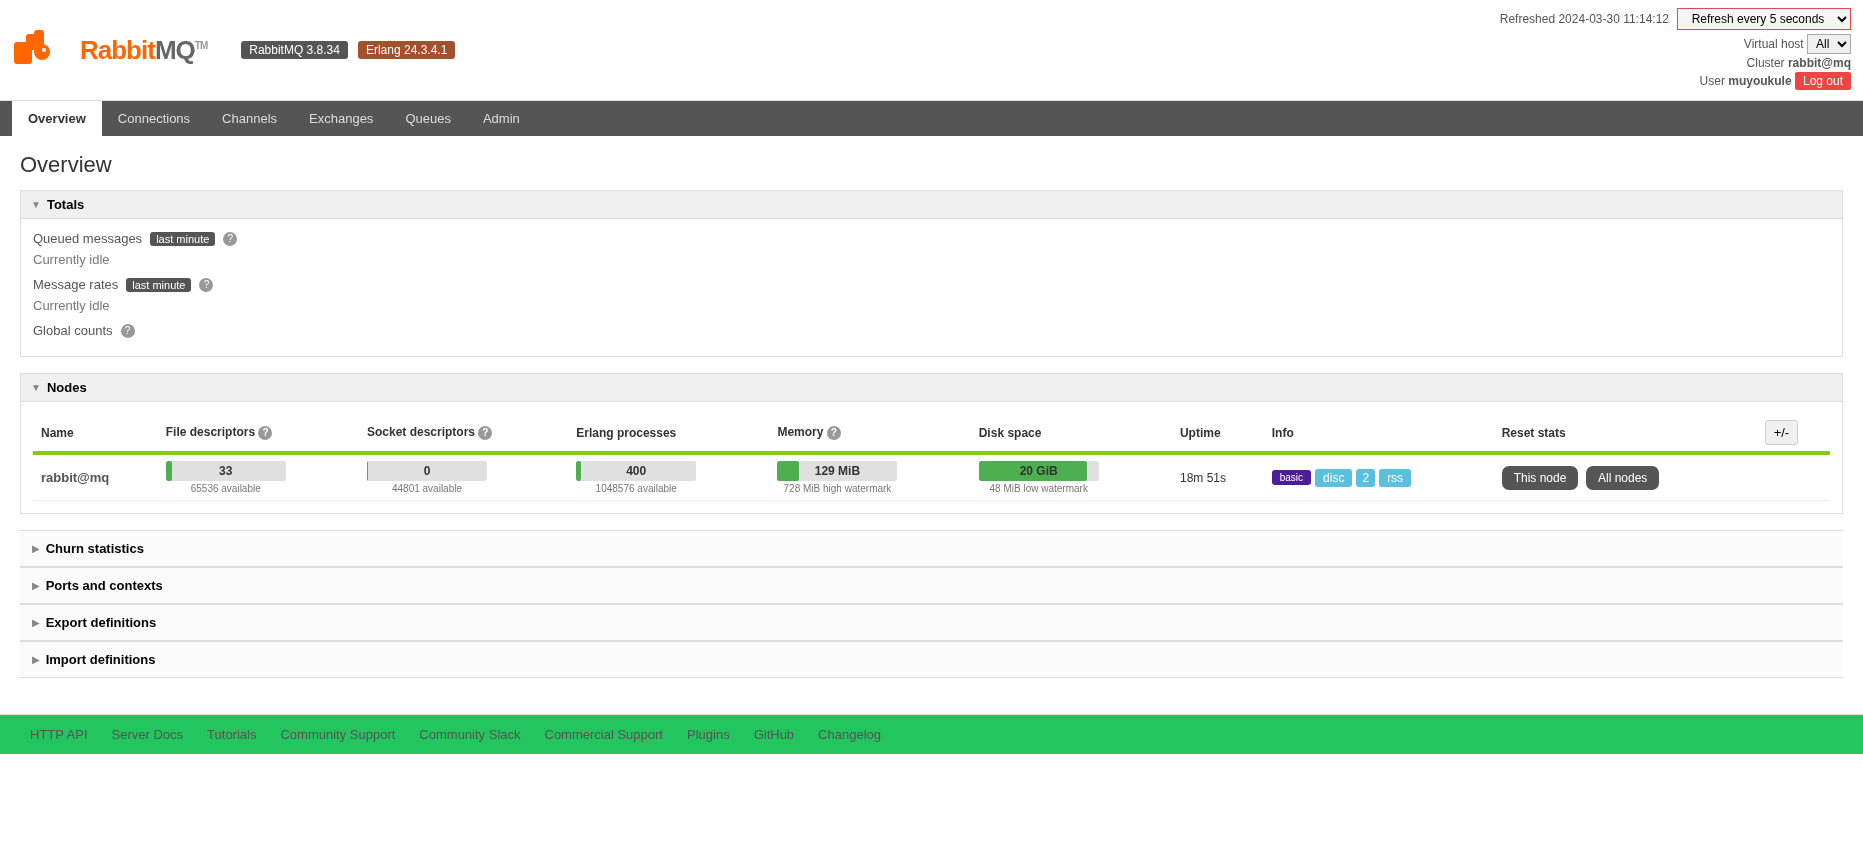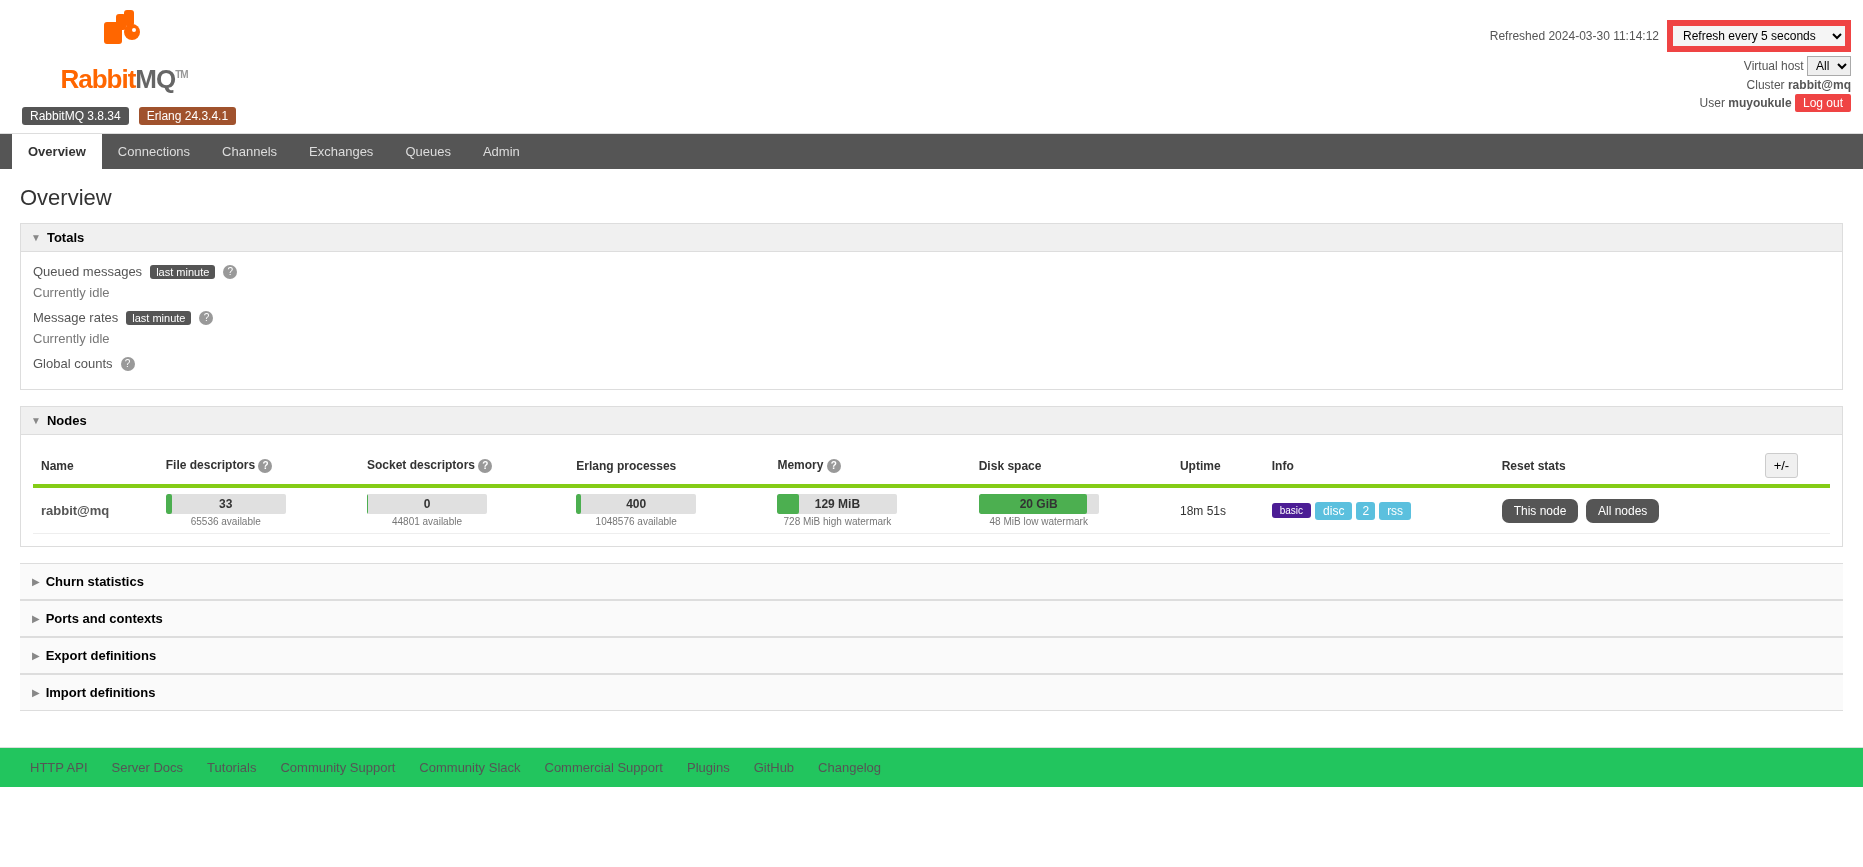--- a/index.html
+++ b/index.html
@@ -9,22 +9,21 @@
     #header {
       display: flex;
       align-items: center;
       padding: 8px 12px;
       border-bottom: 1px solid #ddd;
       background: #fff;
     }
     #logo-area {
       display: flex;
       align-items: center;
-      gap: 12px;
-      flex-direction: column;
+      gap: 24px;
     }
     .logo-text {
       font-size: 26px;
       font-weight: bold;
       letter-spacing: -1px;
     }
     .logo-rabbit { color: #f60; }
     .logo-mq { color: #666; }
     .logo-tm { font-size: 10px; color: #999; vertical-align: super; }
     .version-info {
@@ -55,23 +54,24 @@
       display: flex;
       align-items: center;
       justify-content: flex-end;
       gap: 8px;
       margin-bottom: 4px;
     }
     .refresh-text { font-size: 12px; color: #555; }
     .refresh-select {
       font-size: 12px;
       padding: 2px 6px;
-      border: 6px solid #ef4444;
+      border: 1px solid #ef4444;
       background: #f5f5f5;
       cursor: pointer;
+      text-align: center;
     }
     .vhost-row, .cluster-row, .user-row {
       font-size: 12px;
       color: #555;
       text-align: right;
       margin-bottom: 2px;
     }
     .vhost-row select {
       font-size: 12px;
       padding: 1px 4px;

